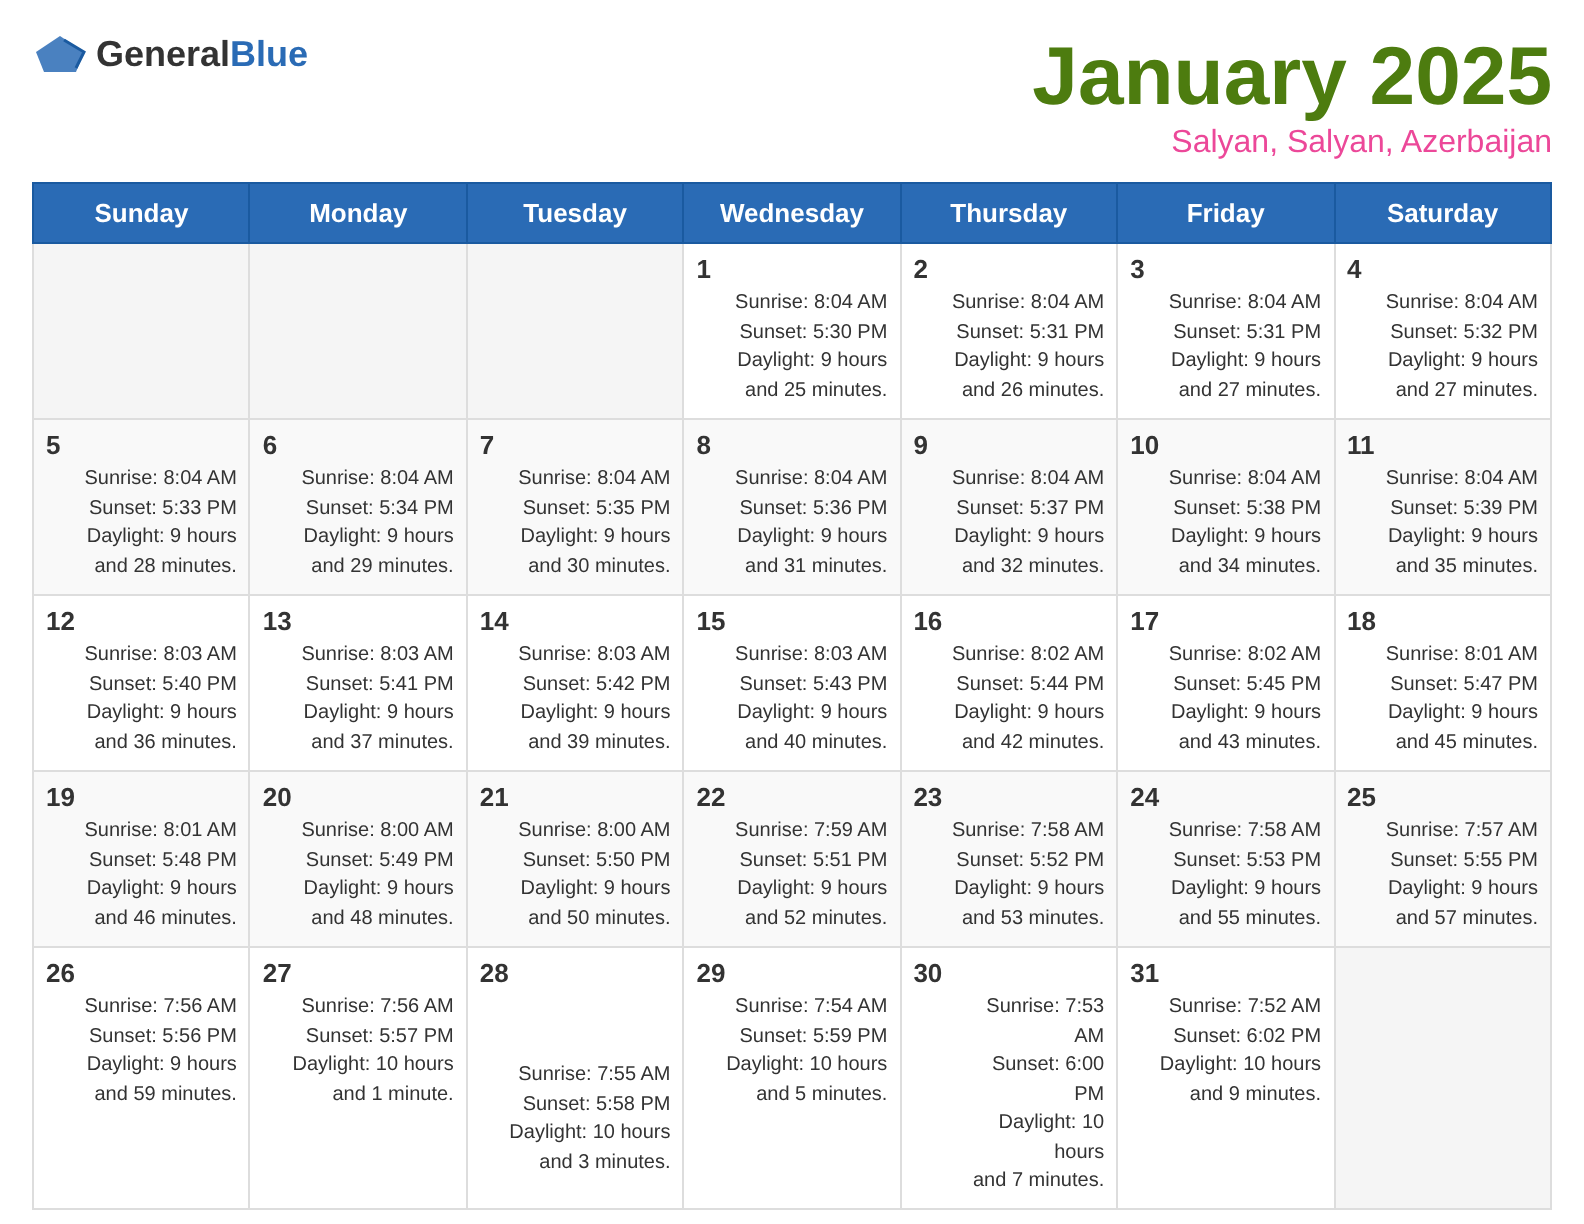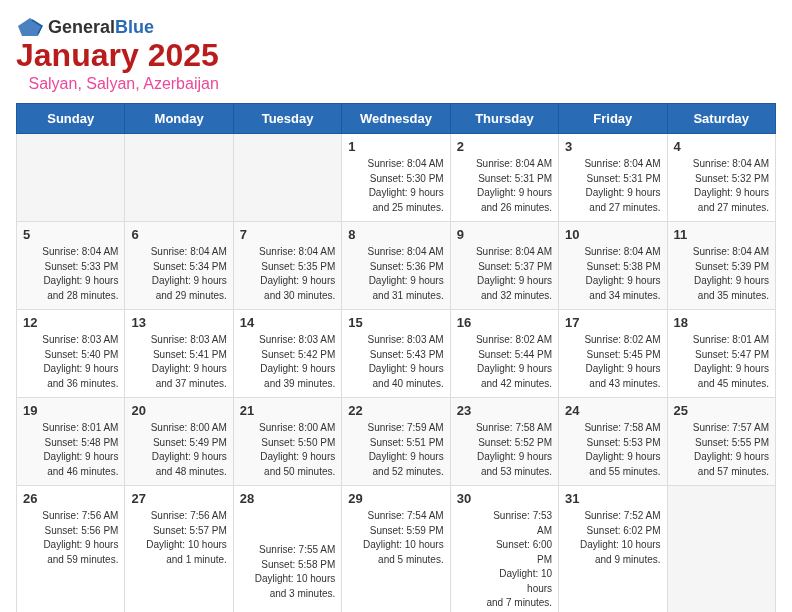--- a/index.html
+++ b/index.html
@@ -5,24 +5,23 @@
     * { box-sizing: border-box; margin: 0; padding: 0; }
     body {
       font-family: Arial, sans-serif;
       background: #fff;
       width: 792px;
       min-height: 612px;
       padding: 16px;
     }
     .header-area {
       display: flex;
-      justify-content: center;
+      justify-content: space-between;
       align-items: flex-start;
       margin-bottom: 10px;
-      flex-direction: column;
     }
     .logo {
       display: flex;
       align-items: center;
       gap: 4px;
     }
     .logo-text-general {
       font-size: 18px;
       font-weight: bold;
       color: #333;
@@ -33,23 +32,23 @@
       color: #2a6bb5;
     }
     .logo-icon {
       width: 28px;
       height: 22px;
     }
     .title-area {
       text-align: right;
     }
     .month-title {
-      font-size: 32px;
-      font-weight: bold;
-      color: #b91c1c;
+      font-size: 41px;
+      font-weight: bold;
+      color: #4d7c0f;
       line-height: 1.1;
     }
     .location-title {
       font-size: 16px;
       color: #ec4899;
       margin-top: 2px;
     }
     table {
       width: 100%;
       border-collapse: collapse;

